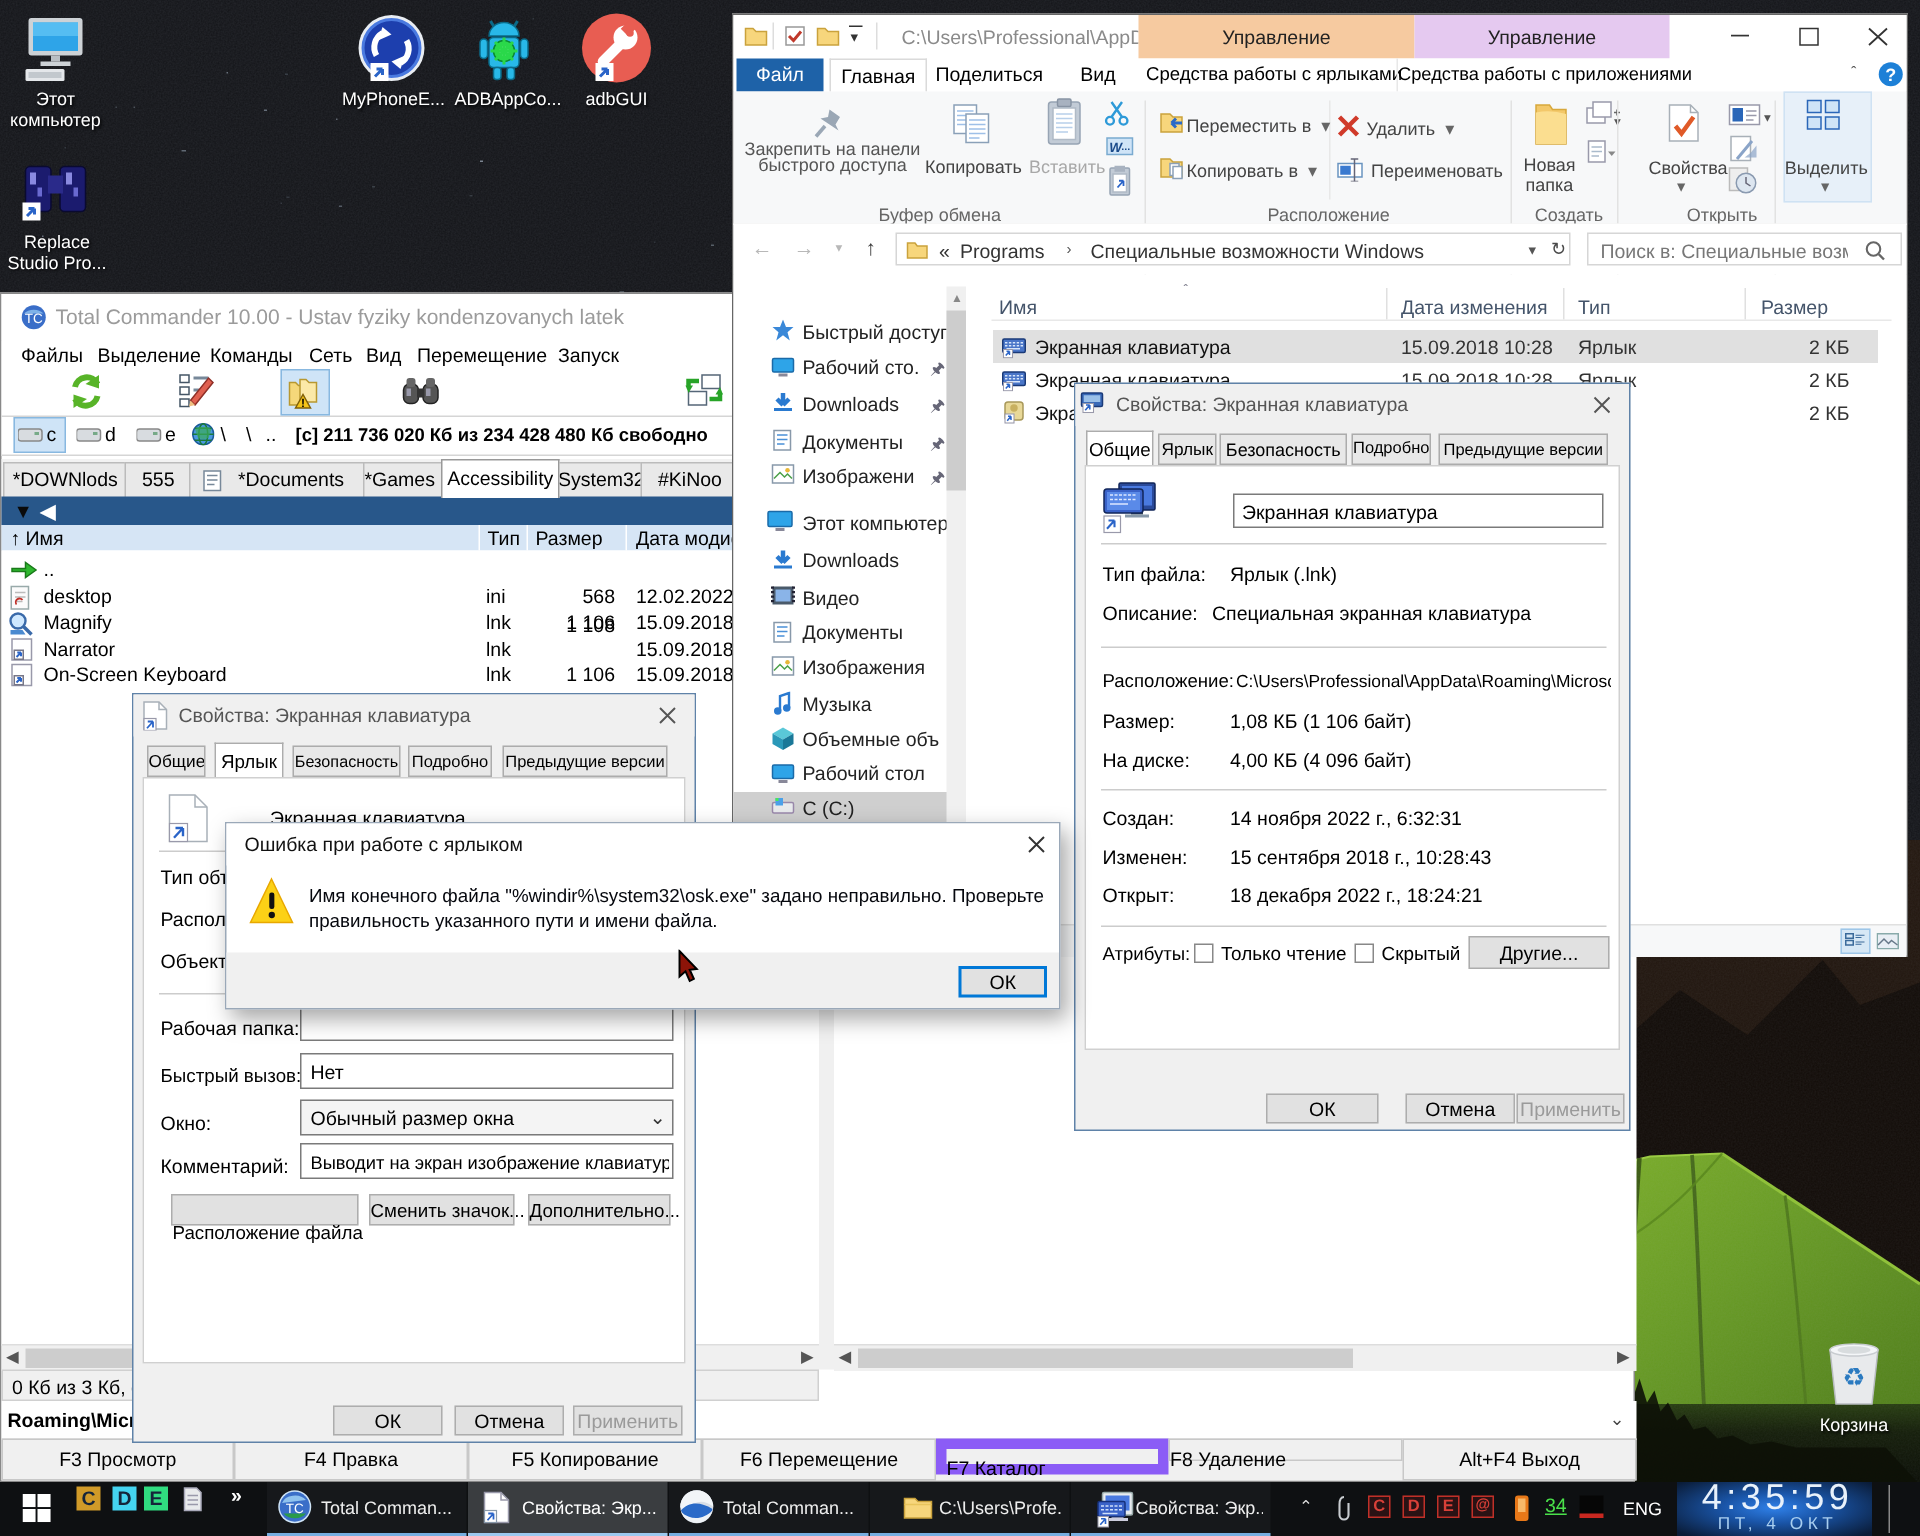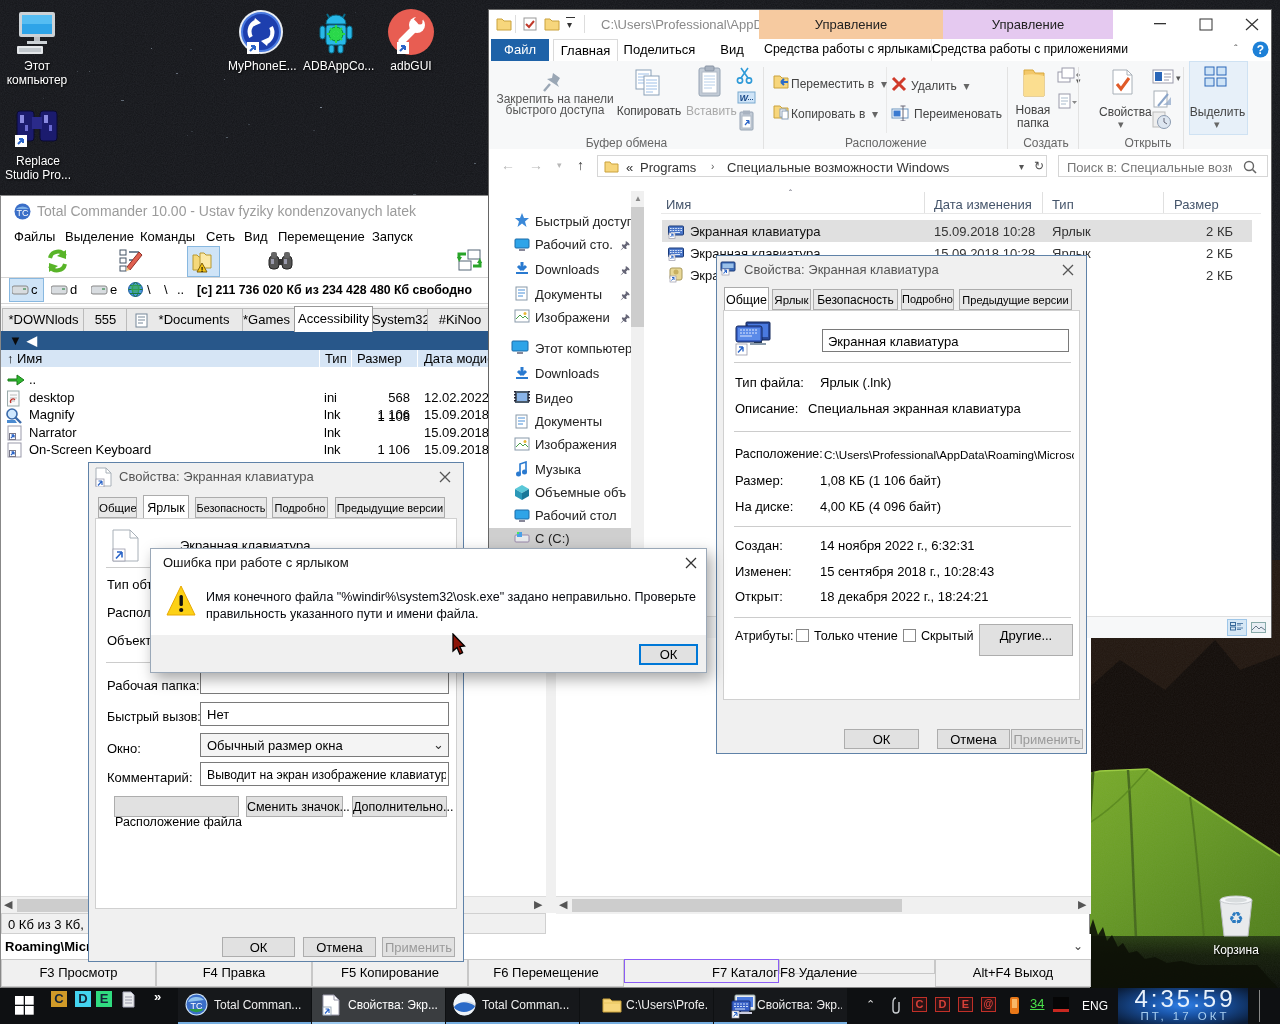--- a/index.html
+++ b/index.html
@@ -597,21 +597,21 @@
   <div class="a" style="left:0;top:738px;width:1090px;height:25px;background:#fff;border-bottom:1px solid #ccc">
     <span class="a ell" style="left:4px;top:5px;font-size:13px;font-weight:bold">Roaming\Microsoft</span>
     <span class="a" style="left:1072px;top:5px;color:#444">⌄</span>
   </div>
 
   <div class="a" style="left:0;top:763px;width:1090px;height:28px;background:#f0f0f0;font-size:13px">
     <div class="a" style="left:0;top:0;width:155px;height:28px;border:1px solid #c8c8c8;box-sizing:border-box;text-align:center;padding-top:5px">F3 Просмотр</div>
     <div class="a" style="left:155px;top:0;width:156px;height:28px;border:1px solid #c8c8c8;box-sizing:border-box;text-align:center;padding-top:5px">F4 Правка</div>
     <div class="a" style="left:311px;top:0;width:156px;height:28px;border:1px solid #c8c8c8;box-sizing:border-box;text-align:center;padding-top:5px">F5 Копирование</div>
     <div class="a" style="left:467px;top:0;width:156px;height:28px;border:1px solid #c8c8c8;box-sizing:border-box;text-align:center;padding-top:5px">F6 Перемещение</div>
-    <div class="a" style="left:623px;top:0;width:155px;height:24px;border:1px solid #8b5cf6;box-sizing:border-box;text-align:right;padding-top:5px">F7 Каталог</div>
+    <div class="a" style="left:623px;top:0;width:155px;height:24px;border:7px solid #8b5cf6;box-sizing:border-box;text-align:left;padding-top:5px">F7 Каталог</div>
     <div class="a" style="left:778px;top:0;width:156px;height:15px;border:1px solid #c8c8c8;box-sizing:border-box;text-align:left;padding-top:5px">F8 Удаление</div>
     <div class="a" style="left:934px;top:0;width:156px;height:28px;border:1px solid #c8c8c8;box-sizing:border-box;text-align:center;padding-top:5px">Alt+F4 Выход</div>
   </div>
 </div>
 
 <div class="win" id="exp" style="left:488px;top:9px;width:784px;height:629px;z-index:3;background:#fff;border-color:#666">
 
   <div class="a" style="left:0;top:0;width:782px;height:29px;background:#fff">
     <svg class="a" style="left:7px;top:6px" width="16" height="16">
         <path d="M1,3 h5 l2,2 h7 v9 h-14 Z" fill="#f7d67c" stroke="#caa23c"></path>
@@ -1024,21 +1024,21 @@
     <span class="a" style="left:11px;top:253px">Изменен:</span>
       <span class="a" style="left:96px;top:253px">15 сентября 2018 г., 10:28:43</span>
     <span class="a" style="left:11px;top:278px">Открыт:</span>
       <span class="a" style="left:96px;top:278px">18 декабря 2022 г., 18:24:21</span>
     <div class="a" style="left:10px;top:306px;width:337px;height:1px;background:#ccc"></div>
     <span class="a" style="left:11px;top:318px;font-size:12.4px">Атрибуты:</span>
     <div class="a tbx" style="left:72px;top:318px;width:13px;height:13px;border-color:#888"></div>
       <span class="a" style="left:90px;top:318px;font-size:12.6px">Только чтение</span>
     <div class="a tbx" style="left:179px;top:318px;width:13px;height:13px;border-color:#888"></div>
       <span class="a" style="left:197px;top:318px;font-size:12.6px">Скрытый</span>
-    <div class="a btn" style="left:255px;top:313px;width:94px;height:32px;padding-top:3px;box-sizing:border-box">Другие...</div>
+    <div class="a btn" style="left:255px;top:313px;width:94px;height:22px;padding-top:3px;box-sizing:border-box">Другие...</div>
   </div>
   <div class="a btn" style="left:127px;top:473px;width:75px;height:20px;font-size:13px;padding-top:2px;box-sizing:border-box">ОК</div>
   <div class="a btn" style="left:220px;top:473px;width:73px;height:20px;font-size:13px;padding-top:2px;box-sizing:border-box">Отмена</div>
   <div class="a btn" style="left:294px;top:473px;width:72px;height:20px;font-size:13px;padding-top:2px;box-sizing:border-box;color:#9a9a9a">Применить</div>
 </div>
 
 <div class="win" id="prop1" style="left:88px;top:462px;width:376px;height:500px;z-index:4;border-color:#5f82a8">
   <div class="a" style="left:0;top:0;width:374px;height:28px;background:#f0f0f0">
     <svg class="a" style="left:5px;top:4px" width="18" height="20">
         <path d="M2,1 h10 l5,5 v13 h-15 Z" fill="#fff" stroke="#a8b0b8"></path>
@@ -1197,16 +1197,16 @@
   <svg class="a" style="left:1008px;top:8px" width="13" height="19">
       <rect x="2" y="1" width="9" height="17" rx="2" fill="#e87818"></rect>
       <rect x="4" y="3" width="5" height="9" fill="#f8b868"></rect>
     </svg>
   <div class="a" style="left:1030px;top:8px;color:#4ae04a;font-size:13px;text-decoration:underline">34</div>
   <div class="a" style="left:1053px;top:9px;width:16px;height:15px;background:#060606;border-bottom:3px solid #c82820;box-sizing:border-box"></div>
   <div class="a" style="left:1082px;top:11px;color:#fff;font-size:12px">ENG</div>
 
   <div class="a" style="left:1118px;top:0;width:130px;height:36px;background:radial-gradient(ellipse 85px 25px at 50% 48%, #2f80e8 0%, #1a55a8 40%, #0a1c38 100%)">
     <div class="a" style="left:2px;top:-3px;width:130px;text-align:center;color:#e8f1fb;font-size:24px;letter-spacing:3px">4:35:59</div>
-    <div class="a" style="left:2px;top:22px;width:130px;text-align:center;color:#a8cef0;font-size:11.5px;letter-spacing:3px">ПТ, 17 ОКТ</div>
+    <div class="a" style="left:2px;top:22px;width:130px;text-align:center;color:#a8cef0;font-size:11.5px;letter-spacing:3px">ПТ, 4 ОКТ</div>
   </div>
   <div class="a" style="left:1259px;top:2px;width:1px;height:32px;background:#888"></div>
 </div>
 
 </body></html>

